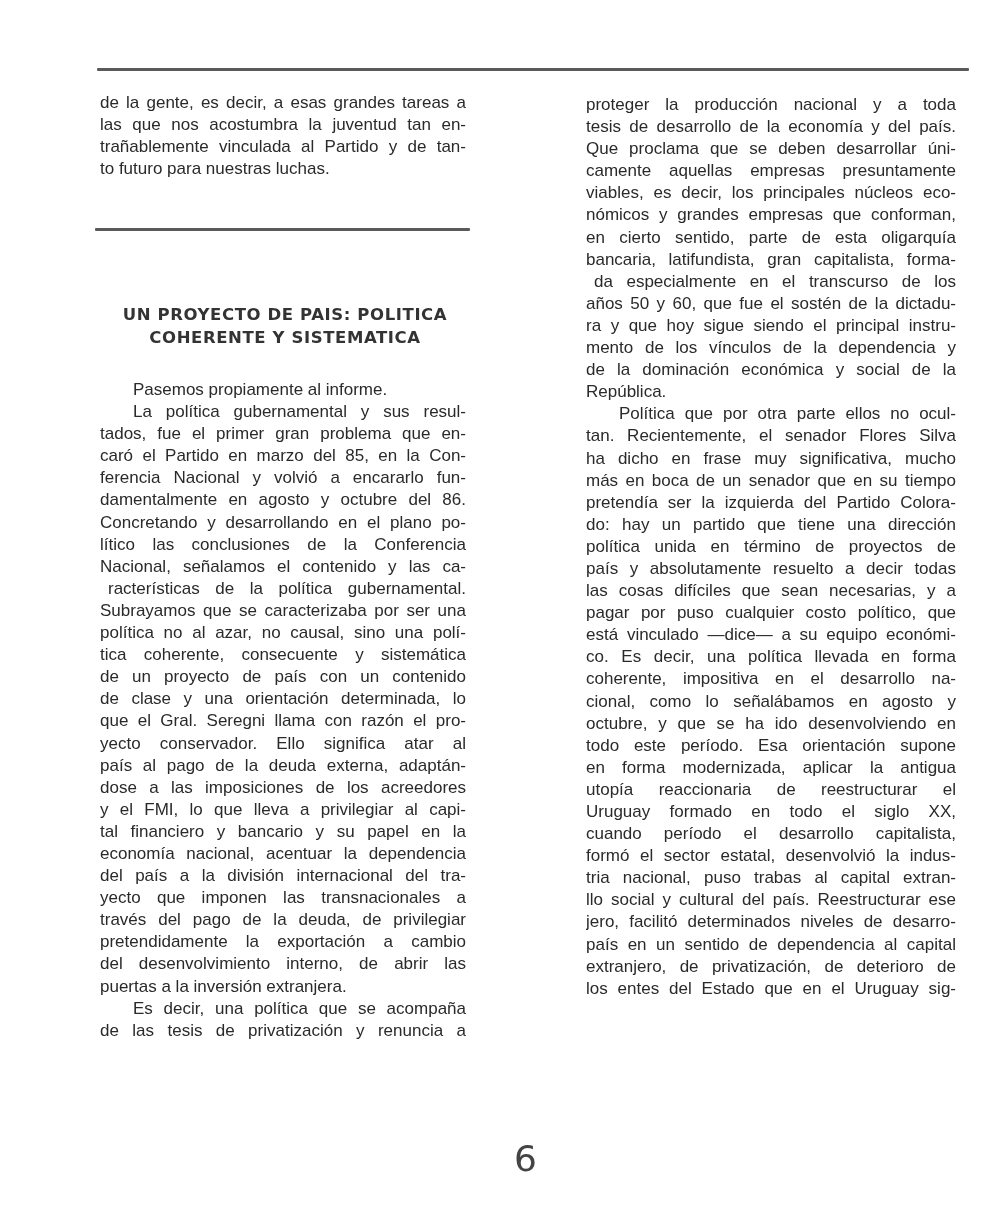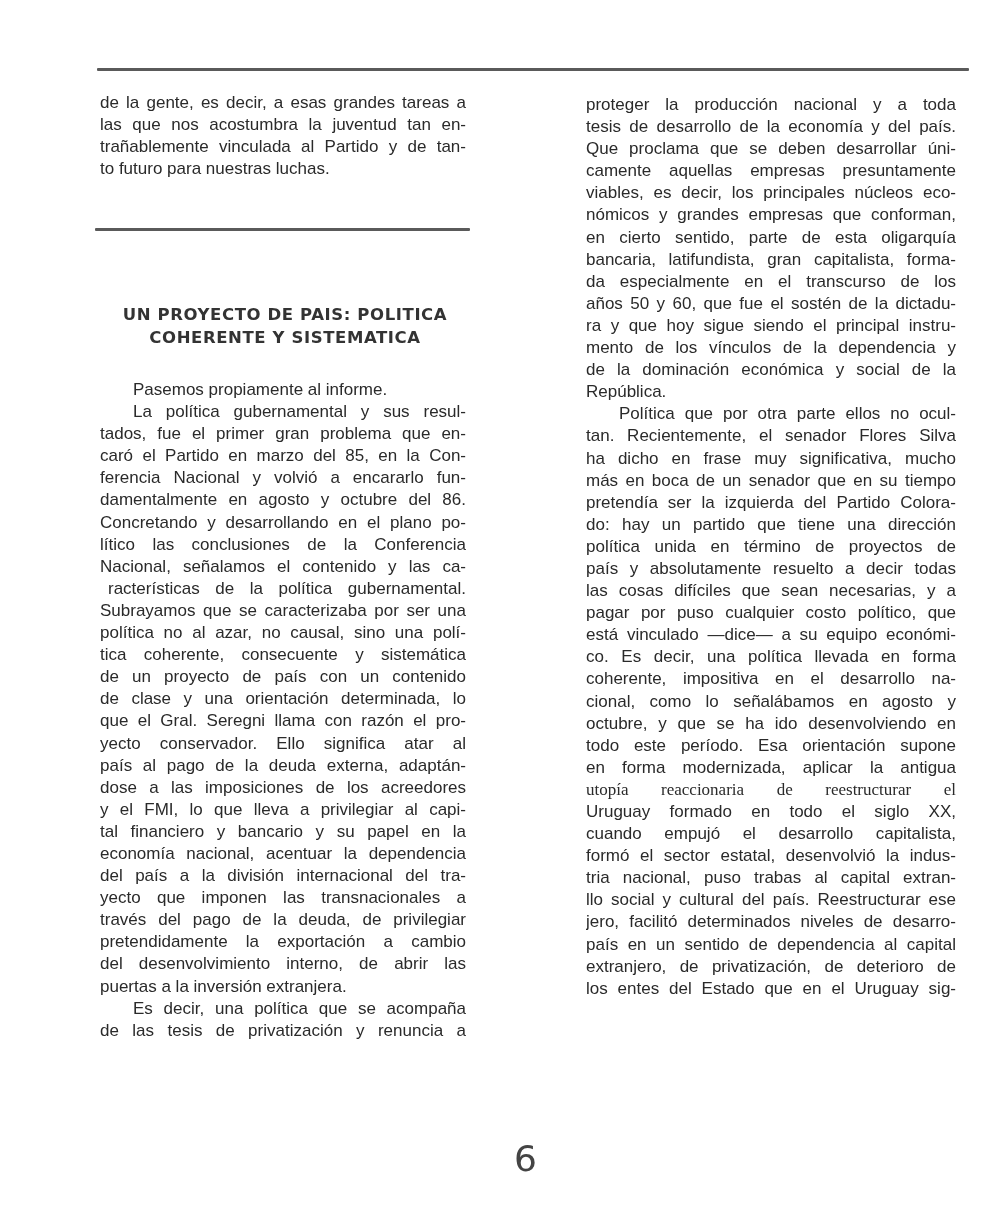--- a/index.html
+++ b/index.html
@@ -93,21 +93,21 @@
 
 <div class="col" id="col-right" style="top:94px;">
   <span class="line" style="white-space: normal; overflow: hidden;">proteger la producción nacional y a toda</span>
   <span class="line" style="white-space: normal; overflow: hidden;">tesis de desarrollo de la economía y del país.</span>
   <span class="line" style="white-space: normal; overflow: hidden;">Que proclama que se deben desarrollar úni-</span>
   <span class="line" style="white-space: normal; overflow: hidden;">camente aquellas empresas presuntamente</span>
   <span class="line" style="white-space: normal; overflow: hidden;">viables, es decir, los principales núcleos eco-</span>
   <span class="line" style="white-space: normal; overflow: hidden;">nómicos y grandes empresas que conforman,</span>
   <span class="line" style="white-space: normal; overflow: hidden;">en cierto sentido, parte de esta oligarquía</span>
   <span class="line" style="white-space: normal; overflow: hidden;">bancaria, latifundista, gran capitalista, forma-</span>
-  <span class="line" style="white-space: normal; overflow: hidden;">da especialmente en el transcurso de los</span>
+  <span class="line" style="white-space: normal; overflow: hidden; margin-left: 8px;">da especialmente en el transcurso de los</span>
   <span class="line" style="white-space: normal; overflow: hidden;">años 50 y 60, que fue el sostén de la dictadu-</span>
   <span class="line" style="white-space: normal; overflow: hidden;">ra y que hoy sigue siendo el principal instru-</span>
   <span class="line" style="white-space: normal; overflow: hidden;">mento de los vínculos de la dependencia y</span>
   <span class="line" style="white-space: normal; overflow: hidden;">de la dominación económica y social de la</span>
   <span class="line last">República.</span>
   <span class="line indent" style="white-space: normal; overflow: hidden;">Política que por otra parte ellos no ocul-</span>
   <span class="line" style="white-space: normal; overflow: hidden;">tan. Recientemente, el senador Flores Silva</span>
   <span class="line" style="white-space: normal; overflow: hidden;">ha dicho en frase muy significativa, mucho</span>
   <span class="line" style="white-space: normal; overflow: hidden;">más en boca de un senador que en su tiempo</span>
   <span class="line" style="white-space: normal; overflow: hidden;">pretendía ser la izquierda del Partido Colora-</span>
@@ -116,23 +116,23 @@
   <span class="line" style="white-space: normal; overflow: hidden;">país y absolutamente resuelto a  decir todas</span>
   <span class="line" style="white-space: normal; overflow: hidden;">las cosas difíciles que sean necesarias, y a</span>
   <span class="line" style="white-space: normal; overflow: hidden;">pagar por puso cualquier costo político, que</span>
   <span class="line" style="white-space: normal; overflow: hidden;">está vinculado —dice— a su equipo económi-</span>
   <span class="line" style="white-space: normal; overflow: hidden;">co. Es decir, una política llevada en forma</span>
   <span class="line" style="white-space: normal; overflow: hidden;">coherente, impositiva en el desarrollo na-</span>
   <span class="line" style="white-space: normal; overflow: hidden;">cional, como lo señalábamos en agosto y</span>
   <span class="line" style="white-space: normal; overflow: hidden;">octubre, y que se ha ido desenvolviendo en</span>
   <span class="line" style="white-space: normal; overflow: hidden;">todo este período. Esa orientación supone</span>
   <span class="line" style="white-space: normal; overflow: hidden;">en forma modernizada, aplicar la antigua</span>
-  <span class="line" style="white-space: normal; overflow: hidden; font-family: Liberation Serif, serif;">utopía reaccionaria de reestructurar el</span>
+  <span class="line" style="white-space: normal; overflow: hidden;">utopía reaccionaria de reestructurar el</span>
   <span class="line" style="white-space: normal; overflow: hidden;">Uruguay formado en todo el siglo XX,</span>
-  <span class="line" style="white-space: normal; overflow: hidden;">cuando empujó el desarrollo  capitalista,</span>
+  <span class="line" style="white-space: normal; overflow: hidden;">cuando período el desarrollo  capitalista,</span>
   <span class="line" style="white-space: normal; overflow: hidden;">formó el sector estatal, desenvolvió la indus-</span>
   <span class="line" style="white-space: normal; overflow: hidden;">tria nacional, puso trabas al capital extran-</span>
   <span class="line" style="white-space: normal; overflow: hidden;">llo social y cultural del país. Reestructurar ese</span>
   <span class="line" style="white-space: normal; overflow: hidden;">jero, facilitó determinados niveles de desarro-</span>
   <span class="line" style="white-space: normal; overflow: hidden;">país en un sentido de dependencia al capital</span>
   <span class="line" style="white-space: normal; overflow: hidden;">extranjero, de privatización, de deterioro de</span>
   <span class="line" style="white-space: normal; overflow: hidden;">los entes del Estado que en el Uruguay sig-</span>
 </div>
 
 </body></html>

